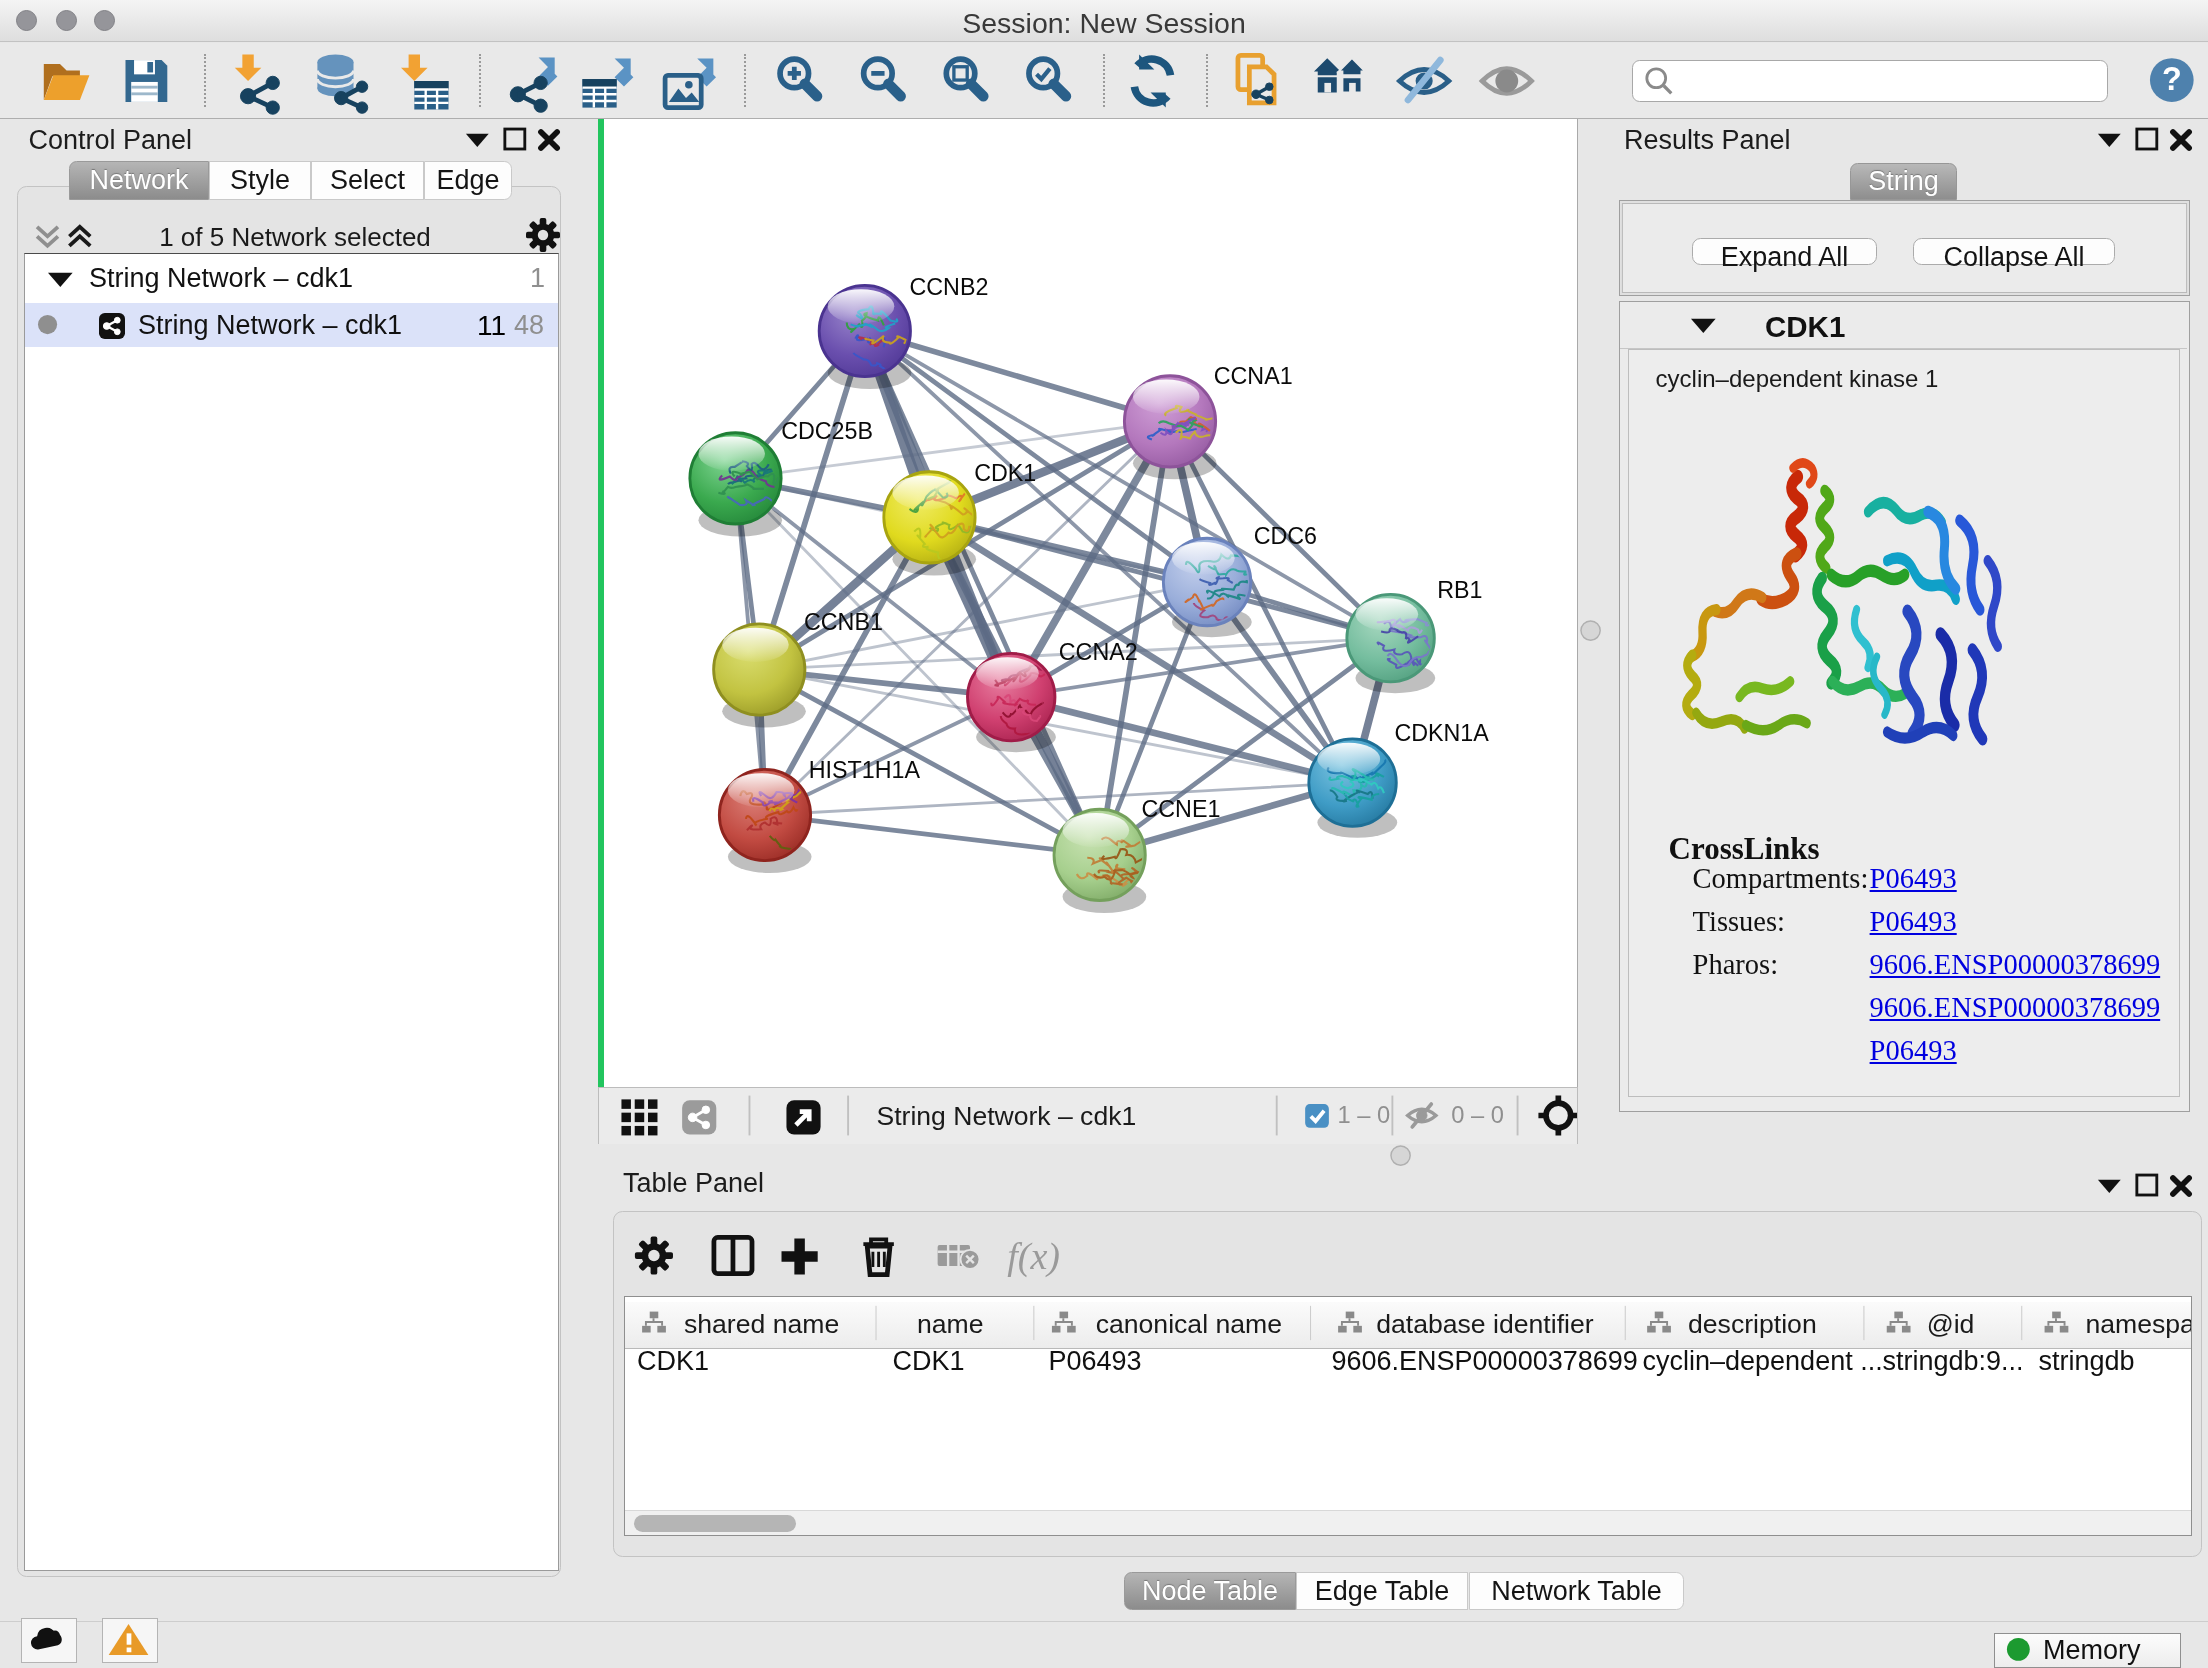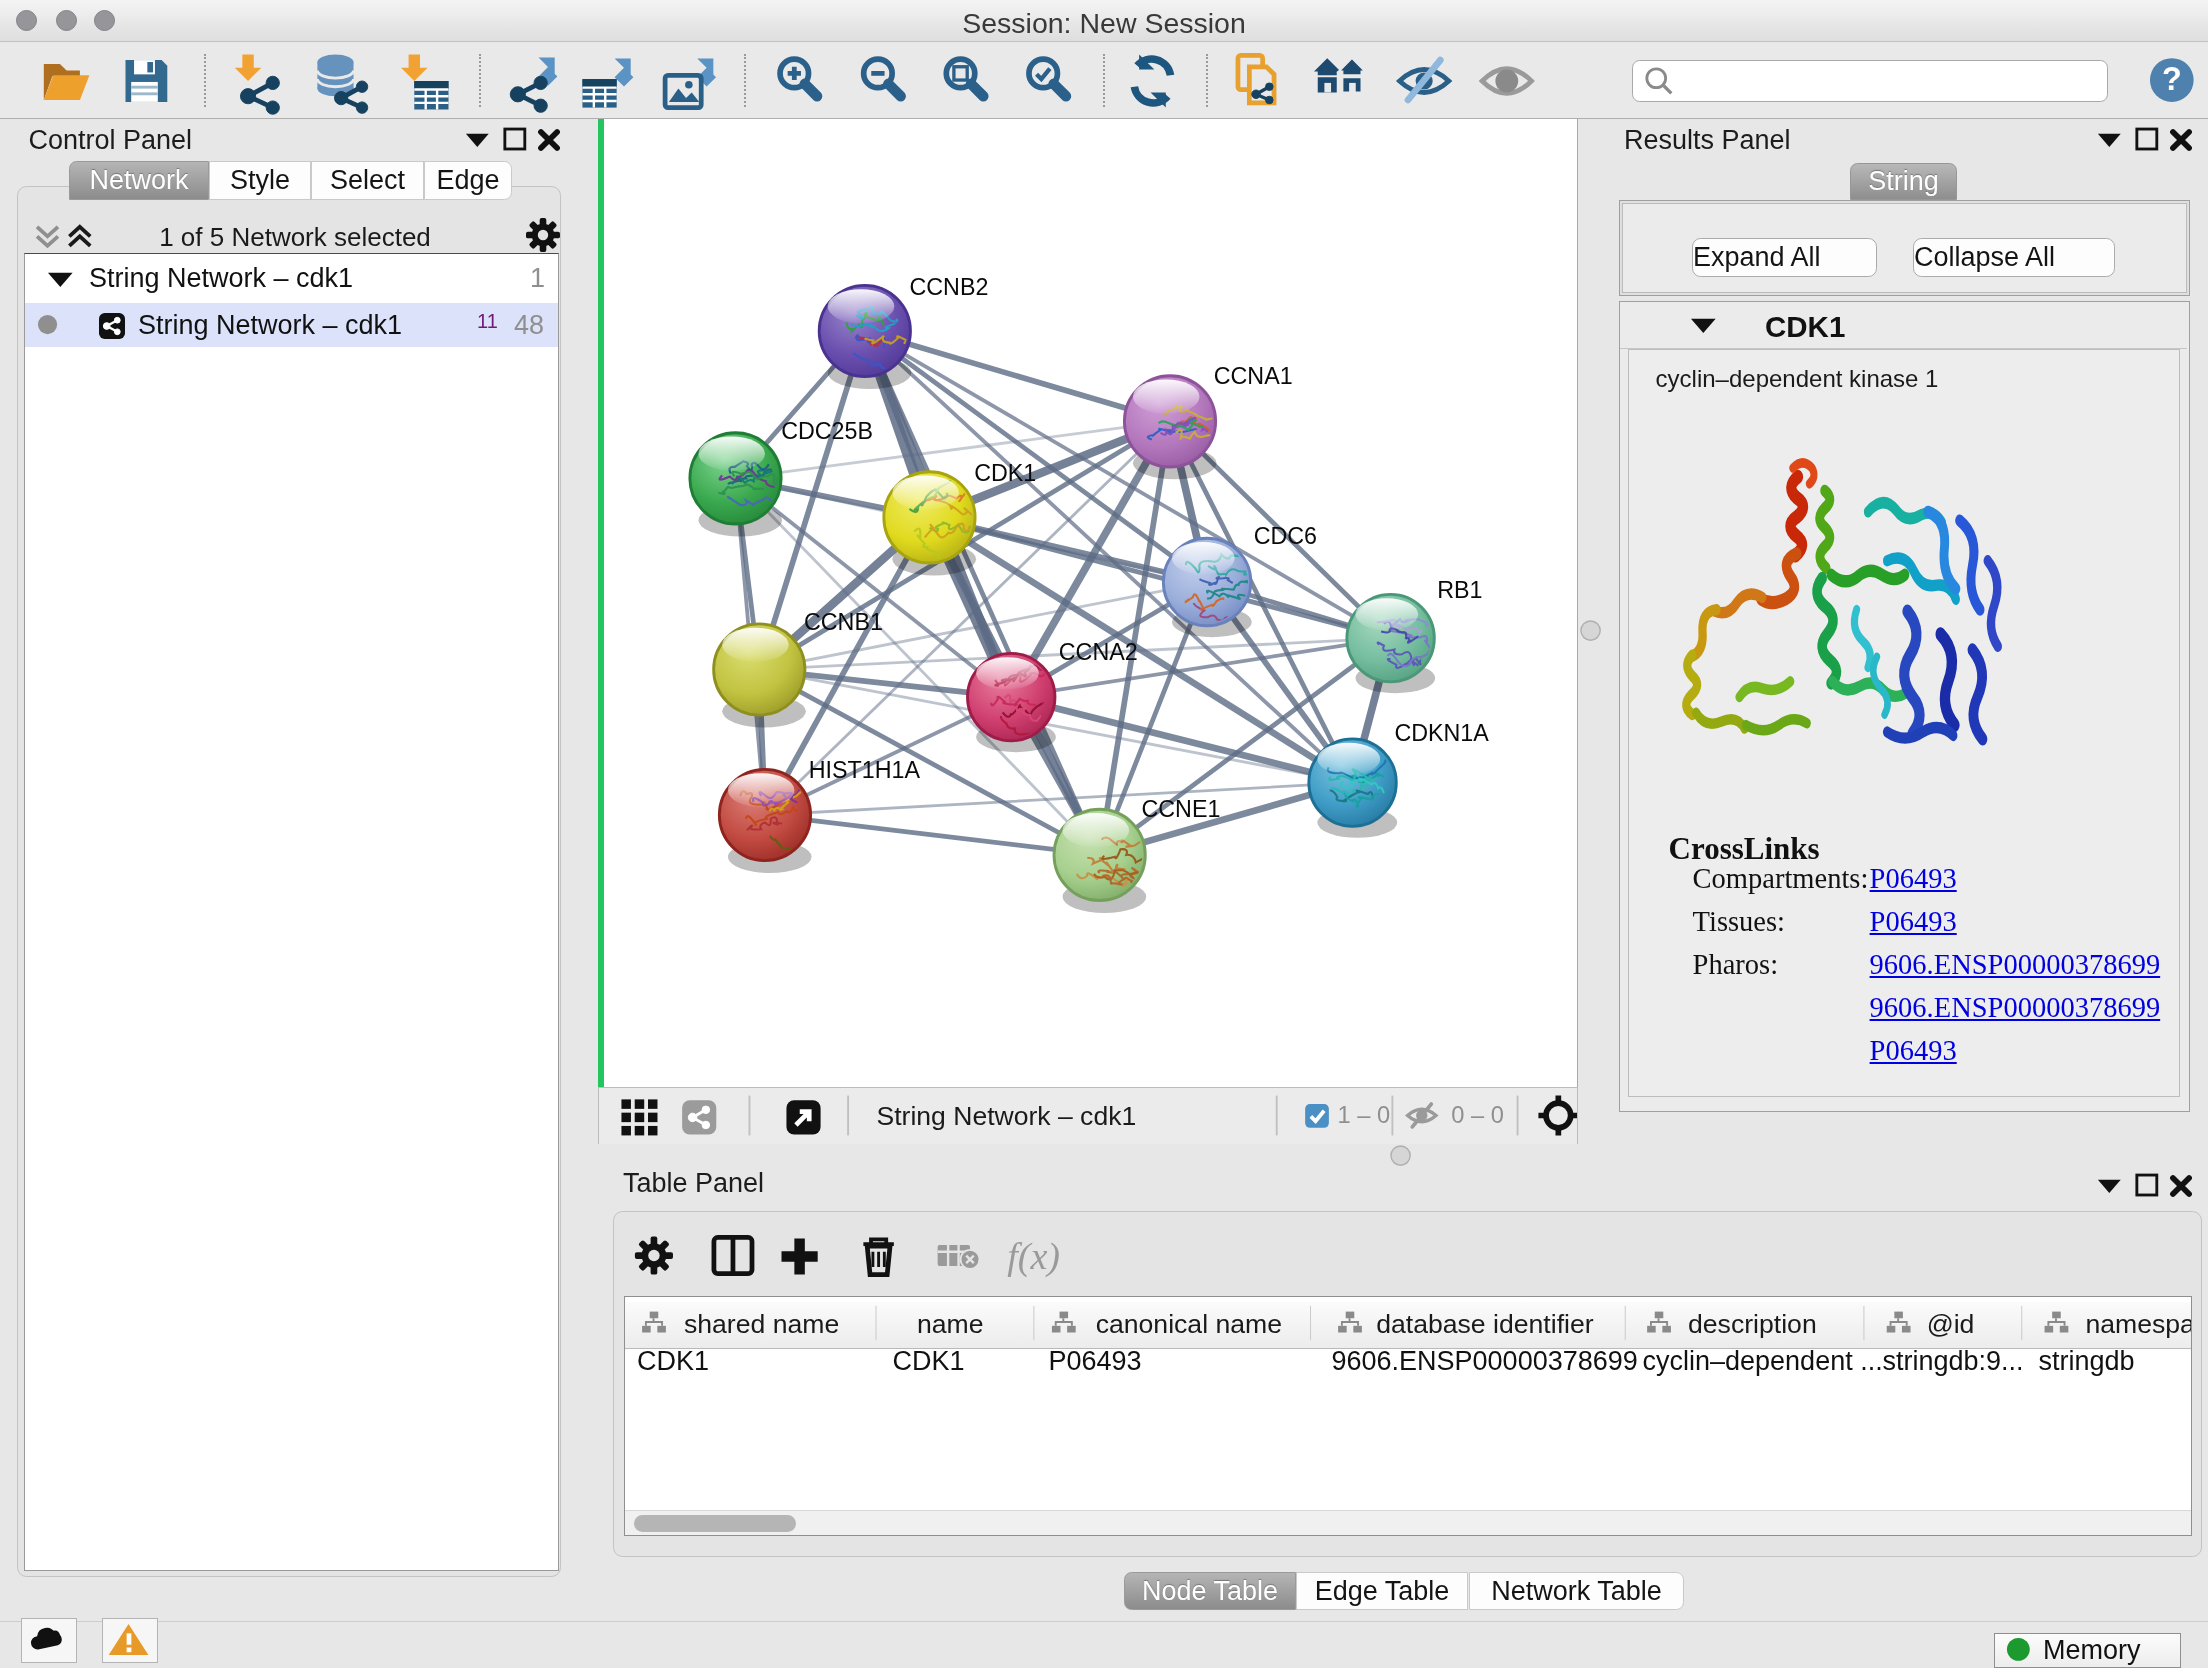--- a/index.html
+++ b/index.html
@@ -40,23 +40,23 @@
 #netcanvas { left:598px; top:119px; width:980px; height:968px; background:#fff;
   border-left:6px solid #22c55e; border-right:1px solid #a9a9a9; }
 #nettoolbar { left:598px; top:1087px; width:980px; height:57px; background:#ebebeb;
   border:1px solid #bcbcbc; border-bottom:none; }
 
 
 #rp-box1 { left:1619px; top:200px; width:571px; height:96px; background:#ebebeb;
   border:1.9px solid #9f9f9f; box-shadow:inset 0 0 0 1.9px #e0e0e0, inset 0 0 0 2.9px #b9b9b9; }
 #rp-box2 { left:1619px; top:301px; width:571px; height:811px; background:#ebebeb;
   border:1.9px solid #9f9f9f; }
-.rbtn { position:absolute; top:37px; height:39px; background:#fdfdfd;
+.rbtn { position:absolute; top:37px; height:27px; background:#fdfdfd;
   border:1px solid #ababab; border-radius:8.6px; font-size:27px; color:#141414;
-  text-align:left; line-height:37px; }
+  text-align:center; line-height:37px; }
 
 
 #tp-container { left:613px; top:1211px; width:1589px; height:346px;
   background:#e4e4e4; border:1px solid #c3c3c3; border-radius:9.5px; }
 #tp-table { position:absolute; left:9.5px; top:84px; width:1568px; height:240px;
   background:#fff; border:1px solid #8f8f8f; }
 .btab { position:absolute; top:1572px; height:38px; font-size:27px; text-align:center;
   background:#fdfdfd; color:#141414; border:1px solid #c9c9c9; line-height:36px; }
 .btab.tabsel { background:linear-gradient(#b5b5b5,#8c8c8c); color:#fff; border-color:#9a9a9a; }
 
@@ -280,21 +280,21 @@
       <svg class="abs" width="26" height="26" style="left:74px;top:9.5px;" viewBox="0 0 27 27">
         <rect x="0" y="0" width="27" height="27" rx="6" fill="#111"></rect>
         <g fill="#fff" stroke="#fff">
           <circle cx="8" cy="13.5" r="3.5"></circle>
             <circle cx="19" cy="7.5" r="3"></circle>
             <circle cx="19" cy="19.5" r="3"></circle>
           <path d="M8,13.5 19,7.5 M8,13.5 19,19.5" stroke-width="2.5" fill="none"></path>
         </g>
       </svg>
       <div class="abs" style="left:113px;top:6.7px;font-size:27px;color:#111;">String Network – cdk1</div>
-      <div class="abs" style="left:452px;top:6.7px;font-size:20px;color:#701a75;">11</div>
+      <div class="abs" style="left:452px;top:6.7px;font-size:28px;color:#000000;">11</div>
       <div class="abs" style="left:489px;top:6.7px;font-size:27px;color:#8f8f8f;">48</div>
     </div>
   </div>
 </div>
 <div id="networkview">
   <div id="netcanvas" class="abs">
 <svg id="netsvg" width="978" height="966" style="position:absolute;left:0;top:0;" viewBox="0 0 1028 1016">
 <defs>
 <radialGradient id="gCCNB2" cx="0.38" cy="0.3" r="0.85">
             <stop offset="0" stop-color="#9a86cc"></stop>

